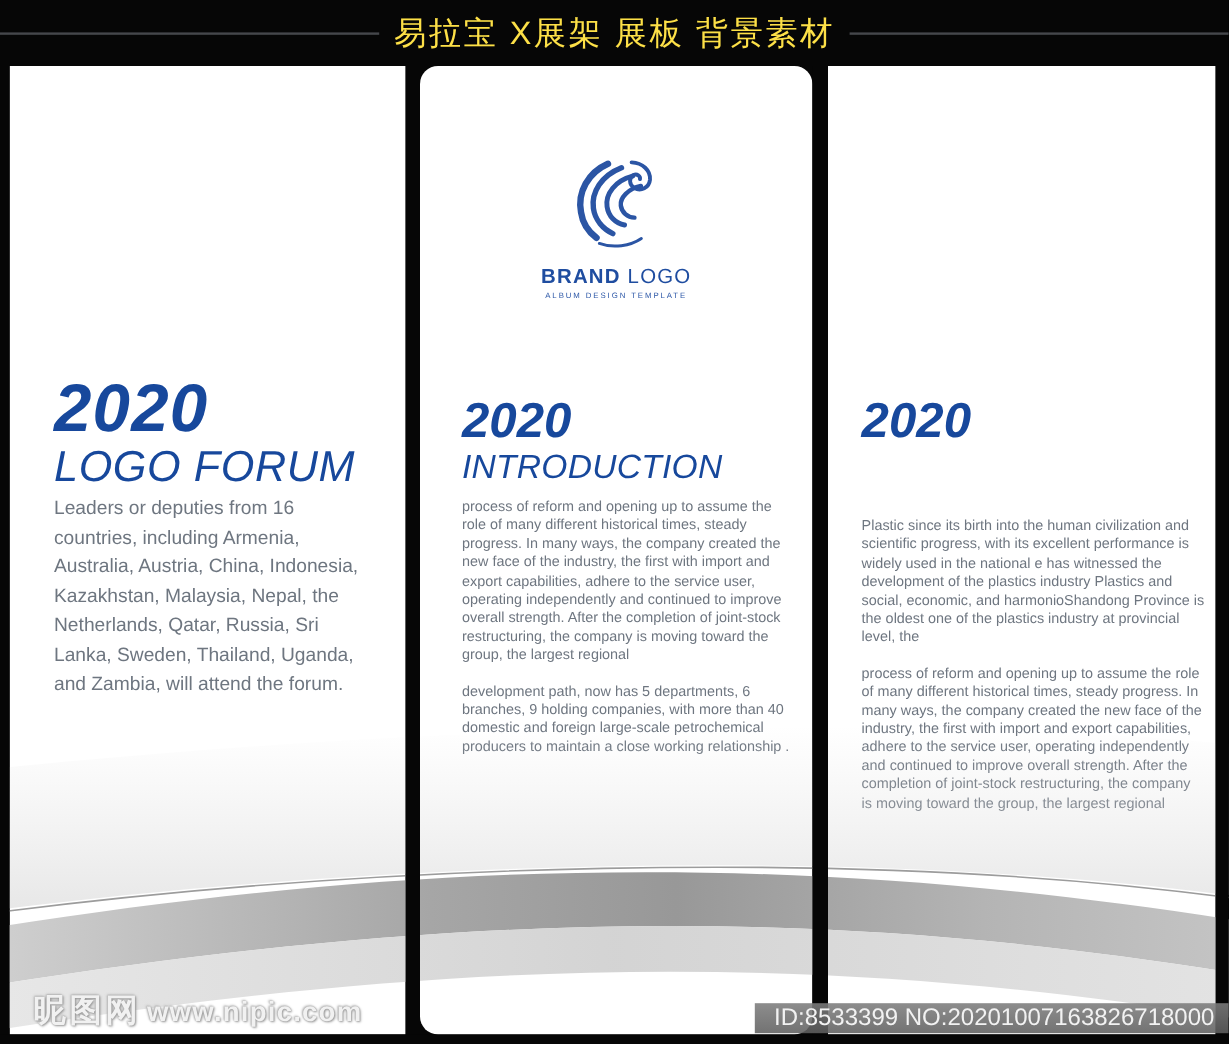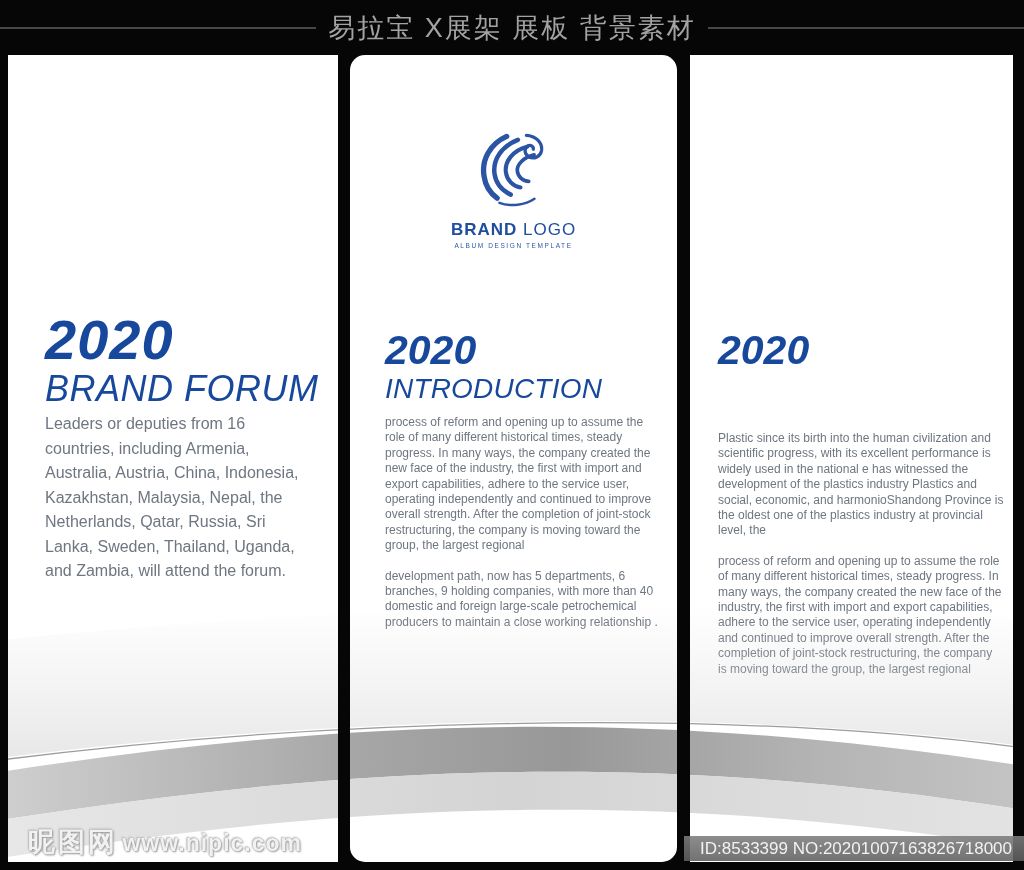--- a/index.html
+++ b/index.html
@@ -3,21 +3,21 @@
 <meta charset="utf-8">
 <style>
   html,body{margin:0;padding:0;background:#000;}
   .stage{position:relative;width:1024px;height:870px;background:#060606;overflow:hidden;
          font-family:"Liberation Sans",sans-serif;}
 
   
   .topbar{position:absolute;left:0;top:0;width:1024px;height:55px;display:flex;
           align-items:center;justify-content:center;}
   .topbar .rule{flex:1;height:2px;background:#45474b;}
-  .topbar .title{color:#a3a3a3;font-size:27px;letter-spacing:2px;margin:0 12px;white-space:nowrap;}
+  .topbar .title{color:#fde047;font-size:27px;letter-spacing:2px;margin:0 12px;white-space:nowrap;}
 
   
   .panel{position:absolute;top:55px;bottom:8px;background:#fff;z-index:1;overflow:hidden;}
   .panel.p1{left:8px;width:330px;}
   .panel.p2{left:350px;width:327px;border-radius:15px;}
   .panel.p3{left:690px;width:323px;}
 
   .title-block{position:absolute;font-style:italic;}
   .year{color:#17489c;font-weight:bold;line-height:0.95;}
   .p1 .year{font-size:56px;letter-spacing:1px;}
@@ -55,38 +55,38 @@
   .bar.b3{left:1013px;width:11px;}
   .bar.bottom{left:0;right:0;top:auto;bottom:0;height:8px;width:1024px;}
 
   
   .wm-left{position:absolute;left:28px;bottom:10px;z-index:4;white-space:nowrap;
            color:rgba(250,250,250,0.92);
            text-shadow:0 0 1px #8d8d8d,1px 1px 2px #9a9a9a,-1px -1px 2px #bdbdbd;text-align:center;}
   .wm-left .cn{font-size:27px;font-weight:bold;letter-spacing:3px;}
   .wm-left .url{font-size:23px;font-weight:bold;letter-spacing:1px;}
   .wm-right{position:absolute;right:0;bottom:9px;z-index:4;height:25px;line-height:25px;
-            padding:0 12px 0 16px;color:#f2f2f2;font-size:17px;
+            padding:0 12px 0 16px;color:#f2f2f2;font-size:20px;
             background:linear-gradient(180deg,rgba(125,125,125,0.88),rgba(95,95,95,0.88));}
 </style>
 </head>
 <body>
 
 <div class="stage">
 
   <div class="topbar">
     <div class="rule"></div>
     <div class="title">易拉宝 X展架 展板 背景素材</div>
     <div class="rule"></div>
   </div>
 
   <div class="panel p1">
     <div class="title-block">
       <div class="year">2020</div>
-      <div class="ban-title">BRAND FORUM</div>
+      <div class="ban-title">LOGO FORUM</div>
     </div>
     <div class="body-block">
       <p>Leaders or deputies from 16 countries, including Armenia, Australia, Austria, China, Indonesia, Kazakhstan, Malaysia, Nepal, the Netherlands, Qatar, Russia, Sri Lanka, Sweden, Thailand, Uganda, and Zambia, will attend the forum.</p>
     </div>
   </div>
 
   <div class="panel p2">
     <div class="logo-block">
       <svg class="logo-sphere" viewBox="0 0 100 100" fill="none" stroke="#2b55a4" stroke-linecap="round">
         <g transform="rotate(-8 50 50)">

